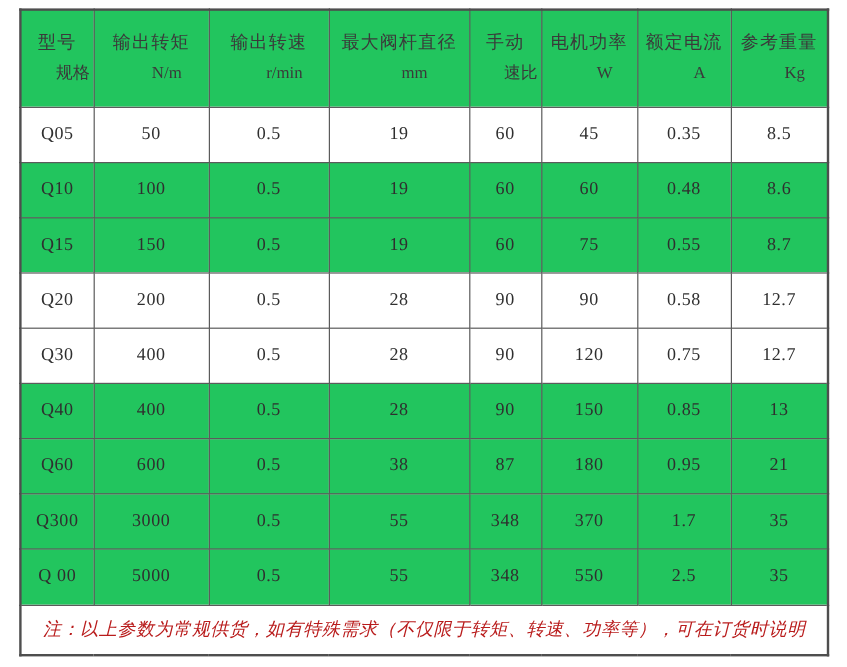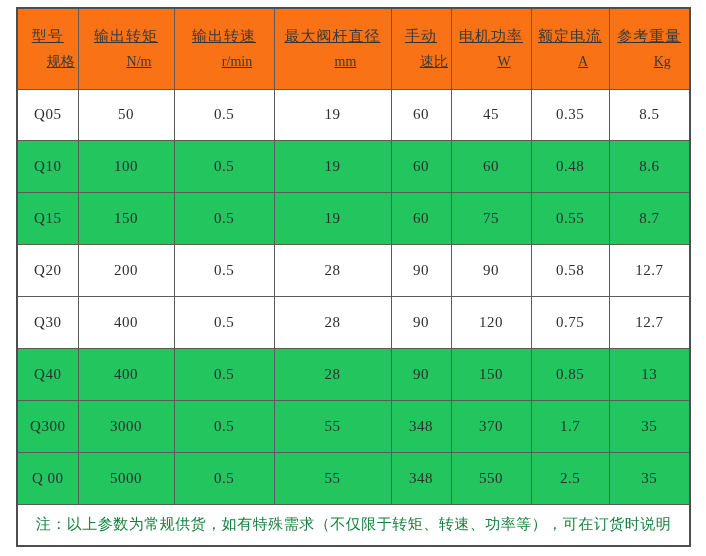--- a/index.html
+++ b/index.html
@@ -31,32 +31,33 @@
   col.c5 { width: 60px; }
   col.c6 { width: 80px; }
   col.c7 { width: 78px; }
   col.c8 { width: 81px; }
   th, td {
     border: 1px solid #5b5b5b;
     text-align: center;
     vertical-align: middle;
     font-weight: normal;
   }
-  thead tr { height: 81px; background: #f97316; text-decoration: underline; }
+  thead tr { height: 81px; background: #22c55e; }
   th { font-size: 15px; letter-spacing: 1px; line-height: 26px; color: #3a3a3a; }
   th .unit-line { font-size: 14px; letter-spacing: 0; padding-left: 26px; }
   tbody tr { height: 38px; background: #ffffff; }
   tbody tr.shaded { background: #22c55e; }
   td { font-size: 15px; color: #2f2f2f; letter-spacing: 0.5px; }
   tfoot tr { height: 42px; background: #ffffff; }
   tfoot td {
     font-size: 15px;
     letter-spacing: 0.5px;
     text-align: center;
-    color: #15803d;
+    color: #b91c1c;
+    font-style: italic;
   }
 </style>
 </head>
 <body>
 
 <div class="page">
   <table class="spec">
     <colgroup>
       <col class="c1">
         <col class="c2">
@@ -158,20 +159,30 @@
           <td>Q40</td>
           <td>400</td>
           <td>0.5</td>
           <td>28</td>
           <td>90</td>
           <td>150</td>
           <td>0.85</td>
           <td>13</td>
         </tr>
         <tr class="shaded">
+          <td>Q60</td>
+          <td>600</td>
+          <td>0.5</td>
+          <td>38</td>
+          <td>87</td>
+          <td>180</td>
+          <td>0.95</td>
+          <td>21</td>
+        </tr>
+        <tr class="shaded">
           <td>Q300</td>
           <td>3000</td>
           <td>0.5</td>
           <td>55</td>
           <td>348</td>
           <td>370</td>
           <td>1.7</td>
           <td>35</td>
         </tr>
         <tr class="shaded">

